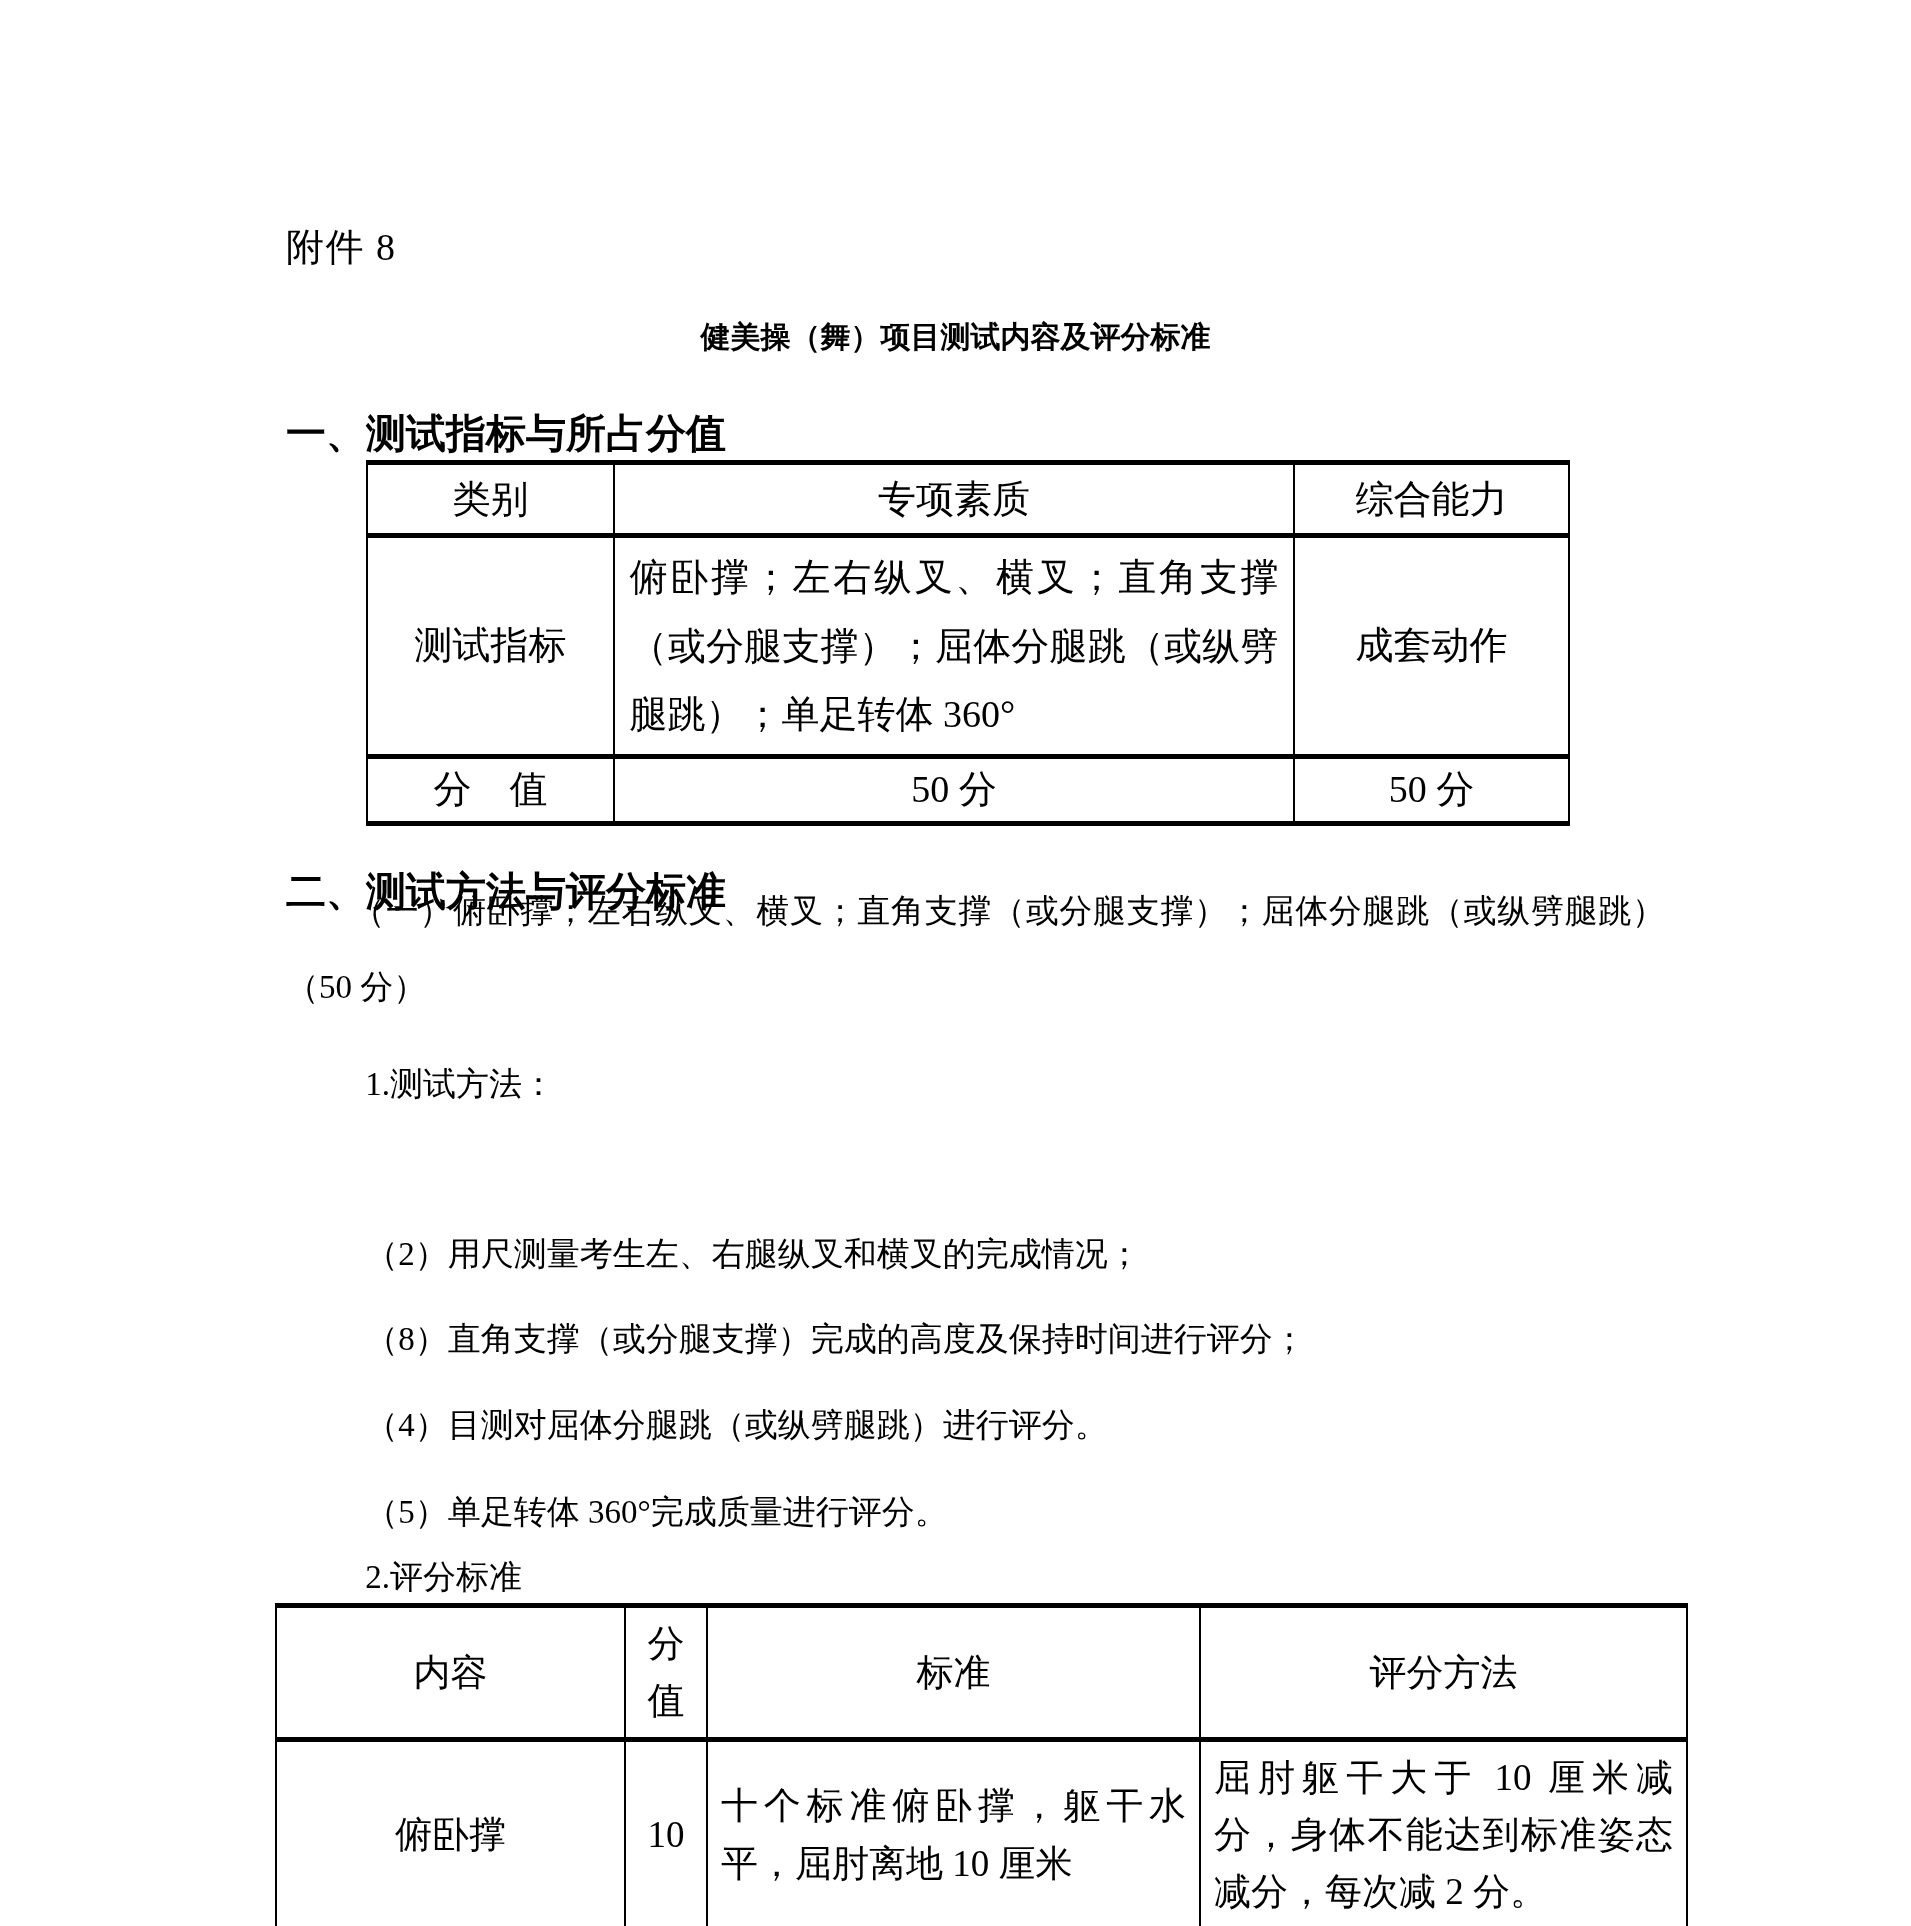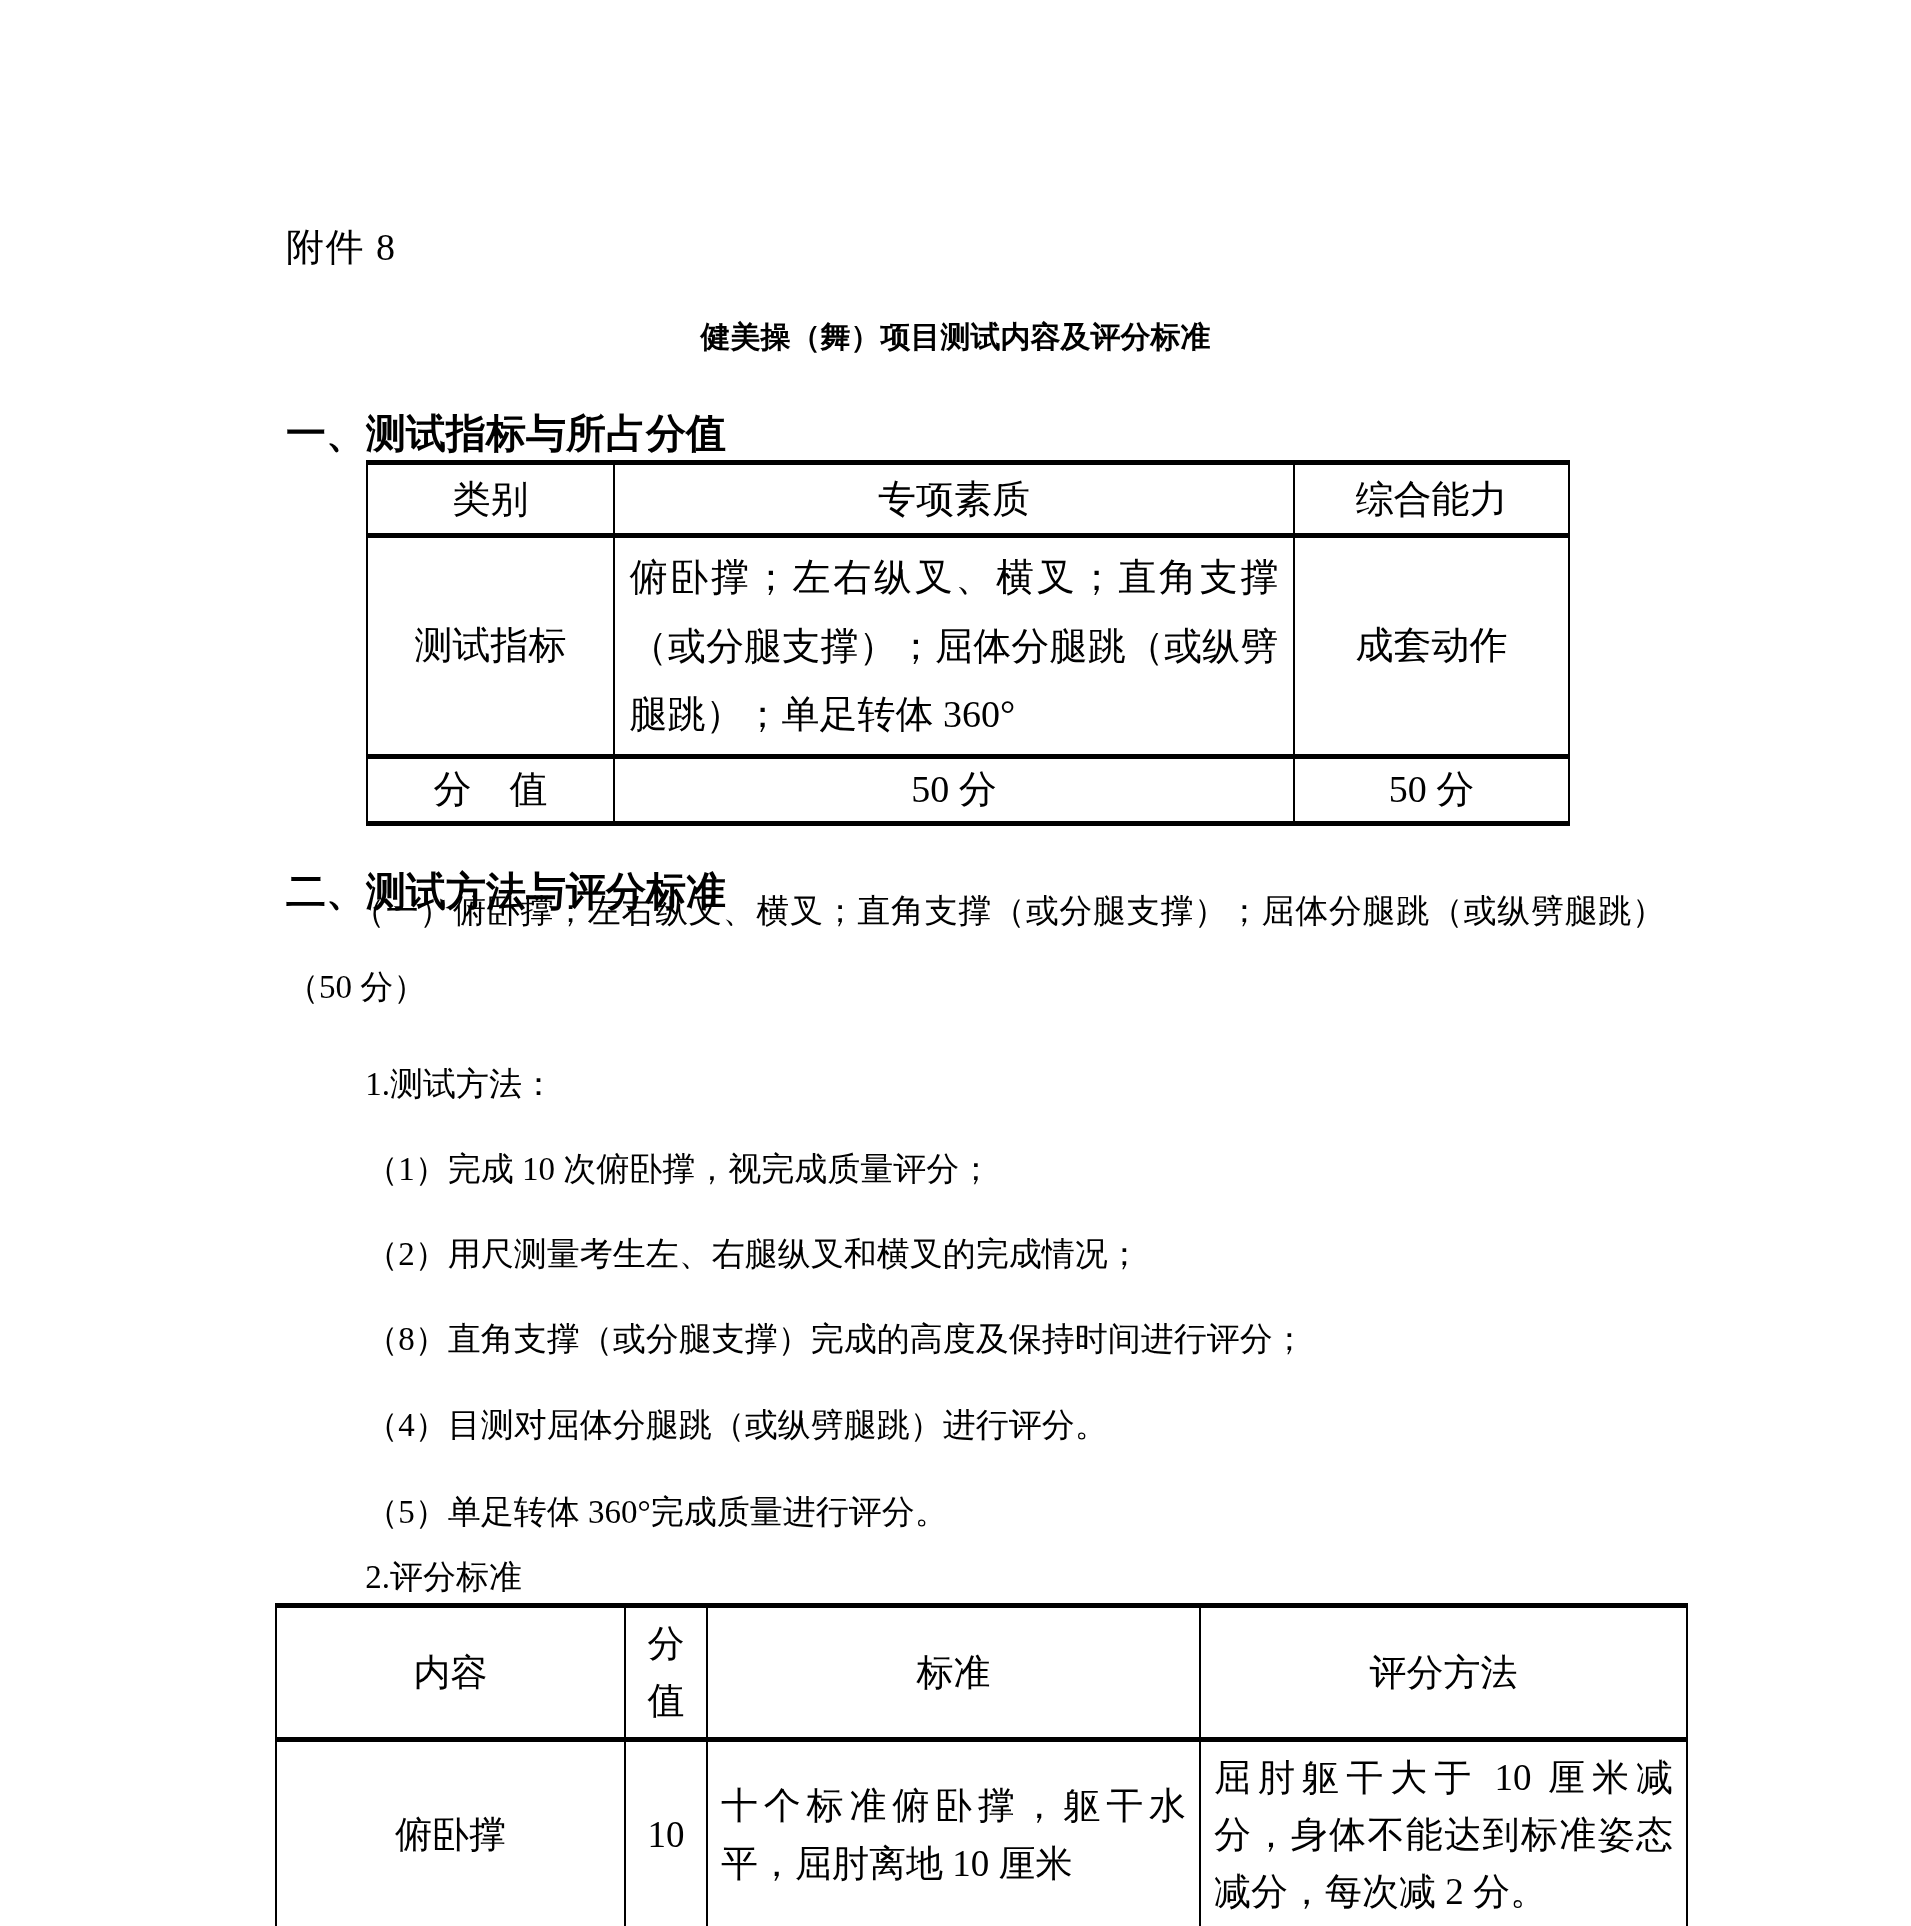--- a/index.html
+++ b/index.html
@@ -108,21 +108,20 @@
         <td class="c">50 分</td>
       </tr>
     </tbody>
   </table>
 
   <div class="h h2pos">二、测试方法与评分标准</div>
 
   <p class="body intro">（一）俯卧撑；左右纵叉、横叉；直角支撑（或分腿支撑）；屈体分腿跳（或纵劈腿跳）（50 分）</p>
 
   <p class="body ln m0">1.测试方法：</p>
-  <p class="body ln m1">（1）完成 10 次俯卧撑，视完成质量评分；</p>
   <p class="body ln m2">（2）用尺测量考生左、右腿纵叉和横叉的完成情况；</p>
   <p class="body ln m3">（8）直角支撑（或分腿支撑）完成的高度及保持时间进行评分；</p>
   <p class="body ln m4">（4）目测对屈体分腿跳（或纵劈腿跳）进行评分。</p>
   <p class="body ln m5">（5）单足转体 360°完成质量进行评分。</p>
   <p class="body ln m6">2.评分标准</p>
 
   <table class="t t2">
     <colgroup>
       <col style="width:349px">
         <col style="width:82px">

